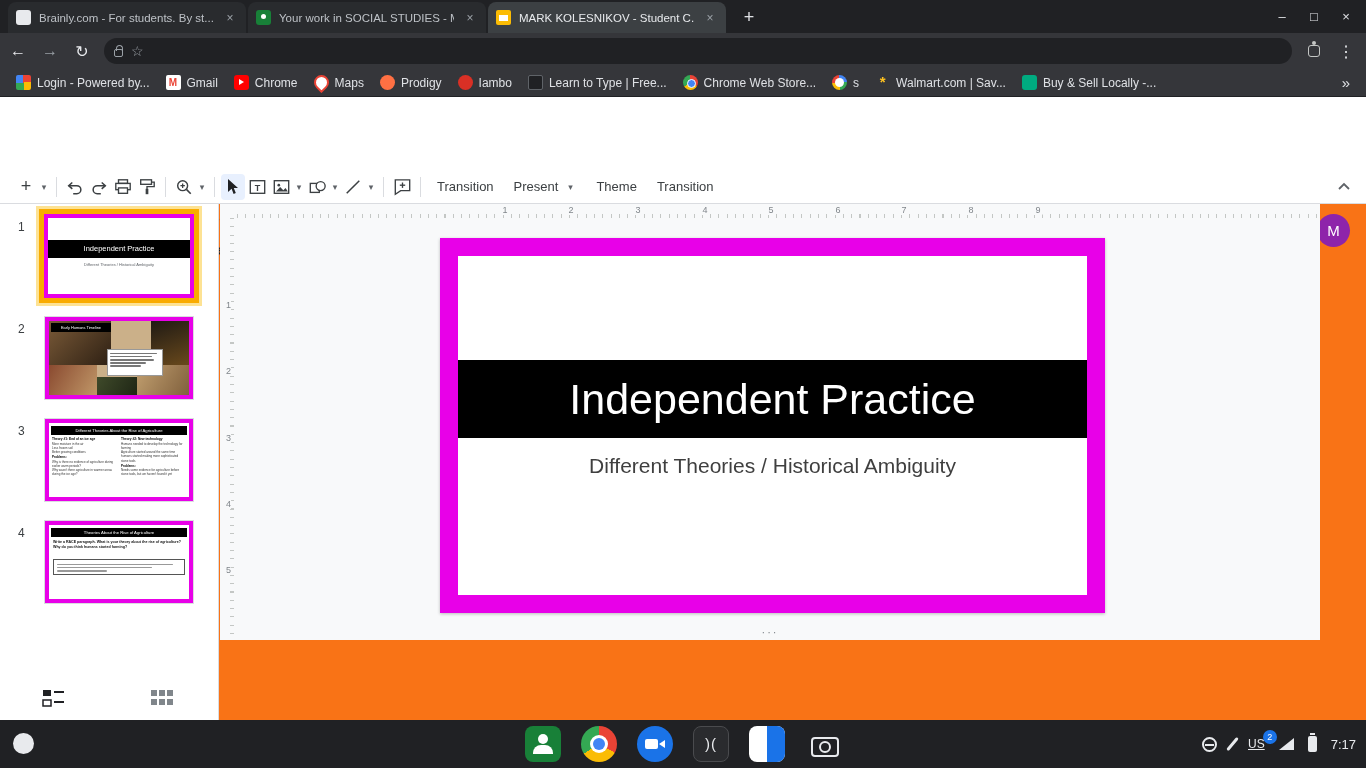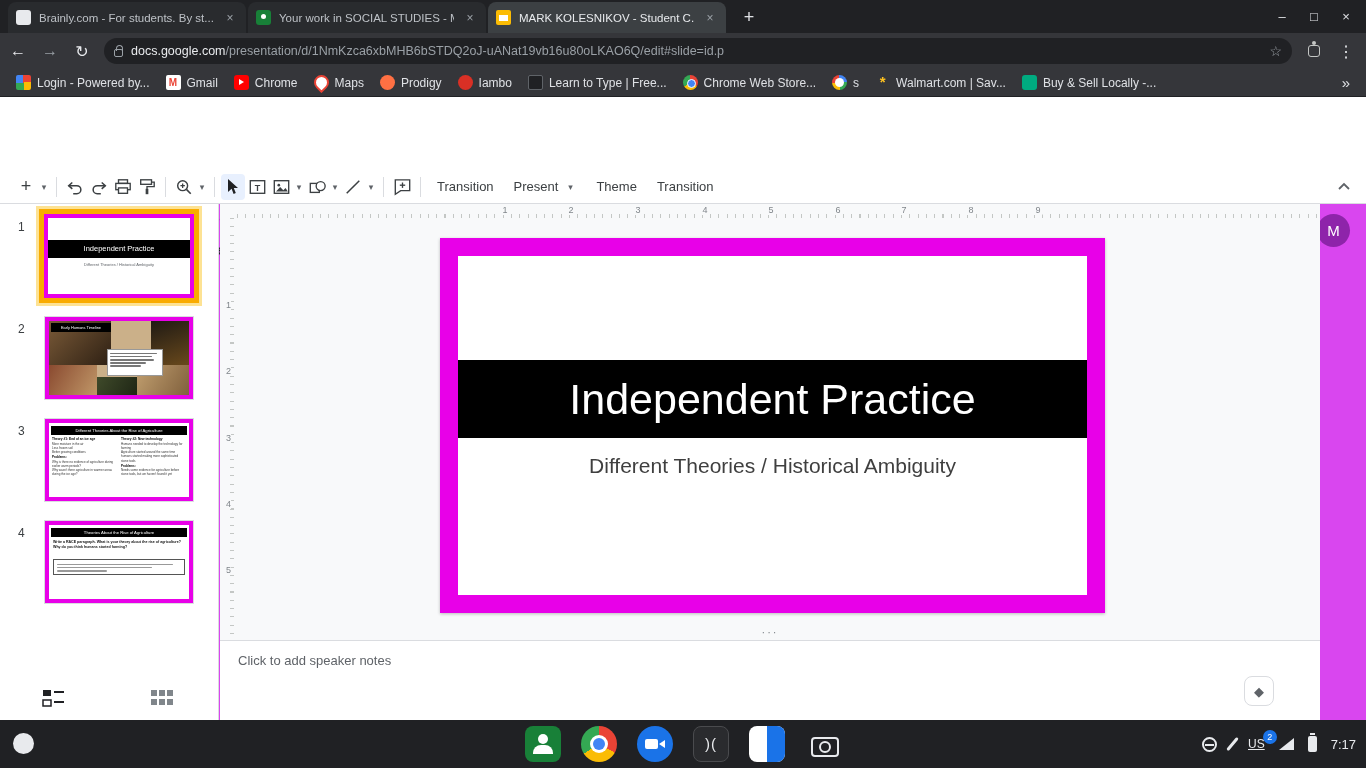--- a/index.html
+++ b/index.html
@@ -1,17 +1,17 @@
 <!DOCTYPE html>
 <html><head>
 <meta charset="utf-8">
 <style>
   * { margin:0; padding:0; box-sizing:border-box; font-family:"Liberation Sans", sans-serif; }
   html,body { width:1366px; height:768px; overflow:hidden; }
-  .screen { position:relative; width:1366px; height:768px; background:#d946ef; overflow:hidden; }
+  .screen { position:relative; width:1366px; height:768px; background:#f97316; overflow:hidden; }
 
   
   .tabstrip { position:absolute; left:0; top:0; width:1366px; height:33px; background:#202124; }
   .tab { position:absolute; top:2px; height:31px; width:238px; display:flex; align-items:center; gap:8px;
          padding:0 8px; border-radius:8px 8px 0 0; background:#292b2e; color:#bdc1c6; }
   .tab.active { background:#3c4043; color:#e8eaed; }
   .tab-title { flex:1; font-size:11.5px; white-space:nowrap; overflow:hidden; }
   .tab-close { font-size:12px; color:#9aa0a6; width:16px; text-align:center; cursor:pointer; }
   .fav { width:15px; height:15px; border-radius:3px; flex:0 0 auto; }
   .fav-brainly { background:#e8eaed; }
@@ -204,21 +204,20 @@
       <span>×</span>
     </div>
   </div>
 
   <div class="navrow">
     <span class="navbtn">←</span>
     <span class="navbtn dim">→</span>
     <span class="navbtn">↻</span>
     <div class="omnibox">
       <span class="lockicon"></span>
-      <span class="url"><span class="dom">docs.google.com</span><span class="path">/presentation/d/1NmKzca6xbMHB6bSTDQ2oJ-uANat19vb16u80oLKAO6Q/edit#slide=id.p</span></span>
       <span class="ob-star">☆</span>
     </div>
     <span class="extbtn"></span>
     <span class="navbtn" style="margin-right:6px">⋮</span>
   </div>
 
   <div class="bookmarks">
     <div class="bm">
         <span class="bmi bmi-pin"></span>
         <span>Login - Powered by...</span>
@@ -518,24 +517,20 @@
         <div class="slide-band">
           <div class="slide-title">Independent Practice</div>
         </div>
         <div class="slide-sub">Different Theories / Historical Ambiguity</div>
       </div>
     </div>
 
     <div class="notes-handle">···</div>
   </div>
 
-  <div class="notes">
-    <div class="notes-ph">Click to add speaker notes</div>
-    <div class="explore">◆</div>
-  </div>
 
   <div class="leftbottom">
     <div class="vtoggle" style="left:42px">
       <svg width="24" height="20" viewBox="0 0 24 20">
           <rect x="1" y="2" width="8" height="6" fill="#202124"></rect>
           <line x1="12" y1="4" x2="22" y2="4" stroke="#202124" stroke-width="2"></line>
           <rect x="1" y="12" width="8" height="6" fill="none" stroke="#202124" stroke-width="1.5"></rect>
           <line x1="12" y1="14" x2="22" y2="14" stroke="#202124" stroke-width="2"></line>
         </svg>
     </div>

